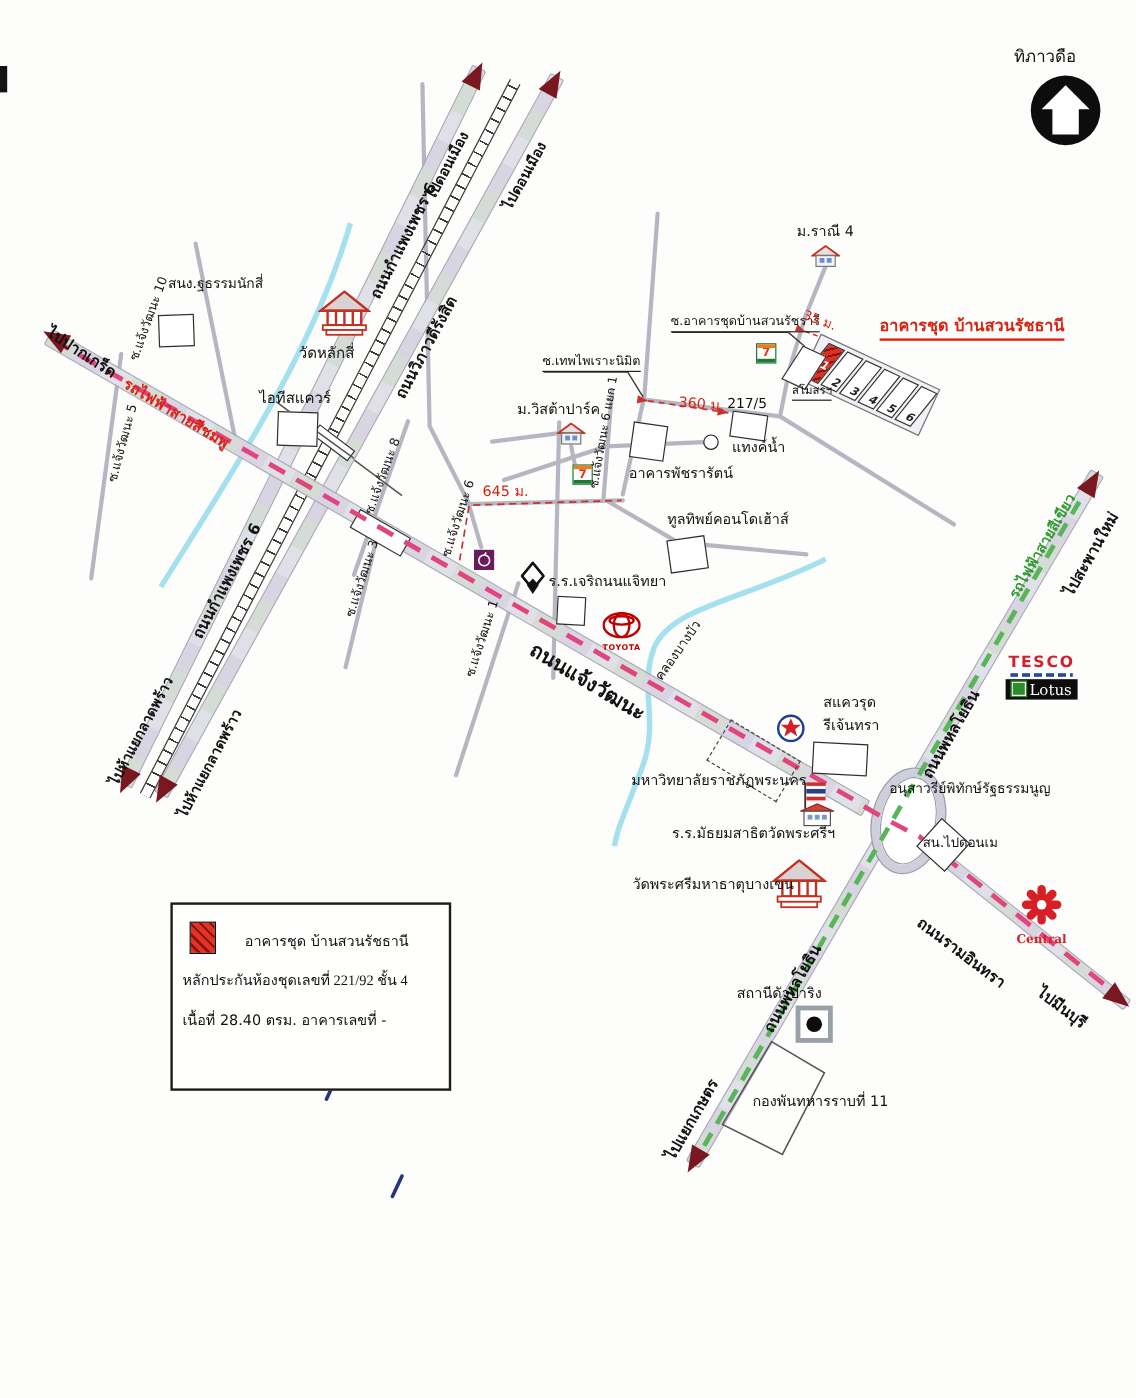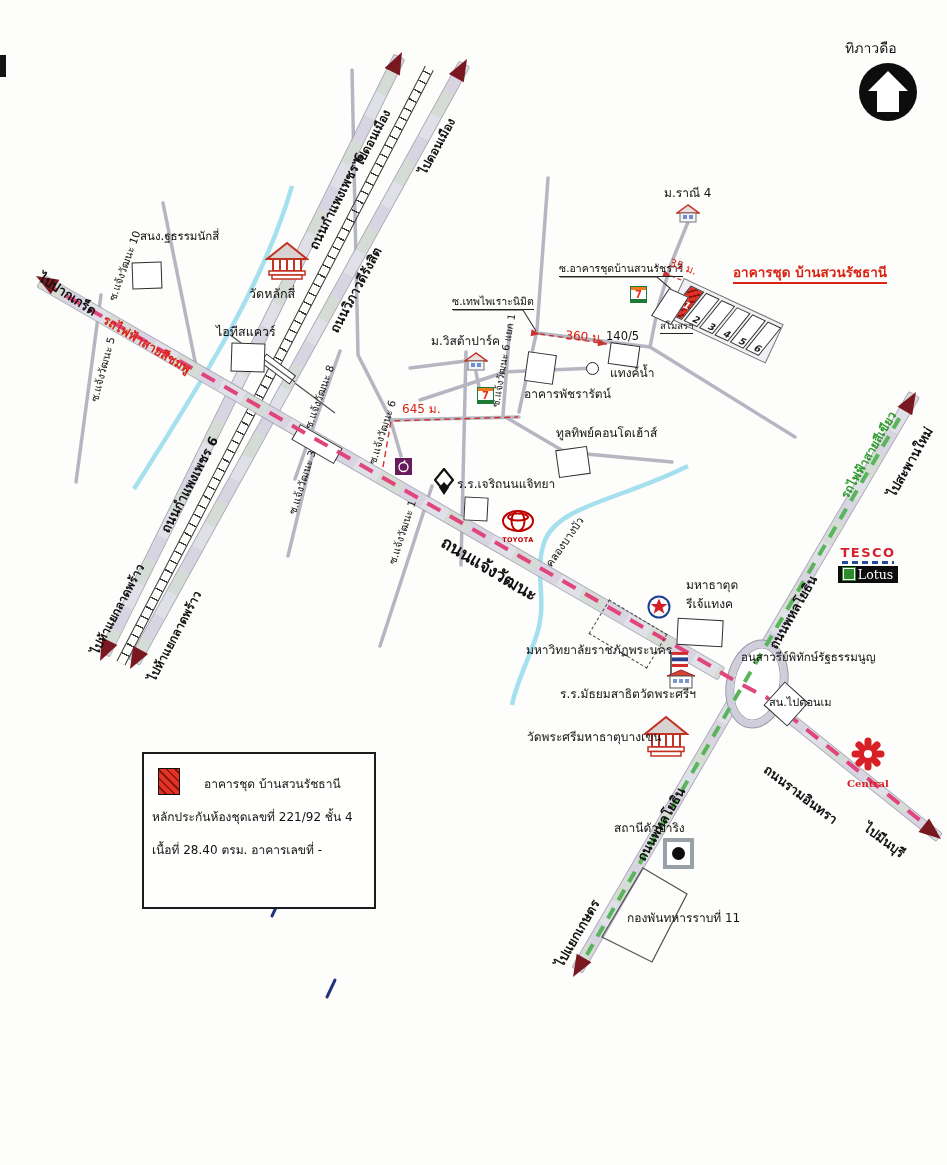--- a/index.html
+++ b/index.html
@@ -38,21 +38,21 @@
   .bcell{width:13px;height:33px;background:#fff;border:1px solid #333;transform:skewX(-14deg);position:relative;}
   .bcell .bnum{position:absolute;bottom:0;right:1px;font-size:9.5px;font-weight:bold;color:#222;}
   .b1{background:repeating-linear-gradient(135deg,#e03024 0 4px,#8c1410 4px 6px);}
   .b1 .bnum{color:#fff;bottom:9px;}
   .club{position:absolute;width:20px;height:31px;background:#fff;border:1px solid #333;transform:rotate(25deg) skewX(-8deg);}
   .legend{position:absolute;left:142px;top:752px;width:230px;height:153px;background:#fffffe;
           border:2px solid #1c1c1c;}
   .legend .swatch{position:absolute;left:14px;top:14px;width:20px;height:25px;border:1px solid #111;
           background:repeating-linear-gradient(45deg,#e23325 0 4px,#8c1410 4px 6px);}
   .legend .l1{position:absolute;left:60px;top:20px;font-size:12px;}
-  .legend .l2{position:absolute;left:8px;top:53px;font-size:12px;}
+  .legend .l2{position:absolute;left:8px;top:53px;font-size:12px;font-family:Liberation Serif, serif;}
   .legend .l3{position:absolute;left:8px;top:86px;font-size:12px;}
   .tesco{position:absolute;width:60px;text-align:center;}
   .tesco .tw{color:#d4202c;font-weight:bold;font-size:13px;letter-spacing:1.5px;line-height:1;}
   .tesco .td{height:3px;margin:1.5px 4px 2px 4px;
              background:repeating-linear-gradient(90deg,#234aa0 0 6px,transparent 6px 10px);}
   .tesco .lb{background:#0d0d0d;color:#fff;font-family:"DejaVu Serif","Liberation Serif",serif;
              font-size:12.5px;line-height:17px;display:flex;align-items:center;justify-content:center;gap:3px;}
   .tesco .lsq{display:inline-block;width:10px;height:10px;background:#2e8b2e;border:1.5px solid #fff;outline:1px solid #2e8b2e;}
   .central-word{color:#d81f26;font-size:10px;font-weight:bold;font-family:"DejaVu Serif","Liberation Serif",serif;}
   .toyota-word{color:#c00000;font-size:6.5px;font-weight:bold;letter-spacing:.5px;text-align:center;}
@@ -358,28 +358,28 @@
   <div class="lbl b red ru" style="left:733px;top:264px;font-size:13.5px;z-index:5">อาคารชุด บ้านสวนรัชธานี</div>
   <div class="lbl red" style="left:672px;top:256px;transform:rotate(20deg);font-size:11px;z-index:5">35 ม.</div>
   <div class="lbl red" style="left:566px;top:328px;transform:rotate(5deg);font-size:12px;z-index:5">360 ม.</div>
   <div class="lbl red" style="left:402px;top:402px;font-size:12px;z-index:5">645 ม.</div>
 
   <div class="lbl" style="left:140px;top:229px;font-size:11.5px;z-index:5">สนง.ฐธรรมนักสี่</div>
   <div class="lbl" style="left:249px;top:286px;font-size:12.5px;z-index:5">วัดหลักสี่</div>
   <div class="lbl" style="left:216px;top:324px;font-size:12.5px;z-index:5">ไอทีสแควร์</div>
   <div class="lbl" style="left:431px;top:334px;font-size:12px;z-index:5">ม.วิสต้าปาร์ค</div>
   <div class="lbl" style="left:524px;top:387px;font-size:12px;z-index:5">อาคารพัชรารัตน์</div>
-  <div class="lbl" style="left:606px;top:329px;font-size:11.5px;z-index:5">140/5</div>
+  <div class="lbl" style="left:606px;top:329px;font-size:11.5px;z-index:5">217/5</div>
   <div class="lbl" style="left:610px;top:366px;font-size:12px;z-index:5">แทงค์น้ำ</div>
   <div class="lbl" style="left:664px;top:186px;font-size:12px;z-index:5">ม.ราณี 4</div>
   <div class="lbl u" style="left:660px;top:320px;font-size:9.5px;z-index:5">สโมสรฯ</div>
   <div class="lbl" style="left:556px;top:426px;font-size:12px;z-index:5">ทูลทิพย์คอนโดเฮ้าส์</div>
   <div class="lbl" style="left:457px;top:477px;font-size:12px;z-index:5">ร.ร.เจริถนนแจิทยา</div>
-  <div class="lbl" style="left:686px;top:578px;font-size:12px;z-index:5">มหาธาตุด</div>
-  <div class="lbl" style="left:686px;top:597px;font-size:12px;z-index:5">รีเจ้แทงค</div>
+  <div class="lbl" style="left:686px;top:578px;font-size:12px;z-index:5">สแควรุด</div>
+  <div class="lbl" style="left:686px;top:597px;font-size:12px;z-index:5">รีเจ้นทรา</div>
   <div class="lbl" style="left:526px;top:643px;font-size:12px;z-index:5">มหาวิทยาลัยราชภัฏพระนคร</div>
   <div class="lbl" style="left:741px;top:650px;font-size:11.5px;z-index:5">อนุสาวรีย์พิทักษ์รัฐธรรมนูญ</div>
   <div class="lbl" style="left:560px;top:687px;font-size:12px;z-index:5">ร.ร.มัธยมสาธิตวัดพระศรีฯ</div>
   <div class="lbl" style="left:527px;top:730px;font-size:12px;z-index:5">วัดพระศรีมหาธาตุบางเขน</div>
   <div class="lbl" style="left:769px;top:696px;font-size:11px;z-index:5">สน.ไปดอนเม</div>
   <div class="lbl" style="left:614px;top:821px;font-size:12px;z-index:5">สถานีดัาปาริง</div>
   <div class="lbl" style="left:627px;top:911px;font-size:12px;z-index:5">กองพันทหารราบที่ 11</div>
 
   <div class="legend" style="z-index:6">
     <div class="swatch"></div>

